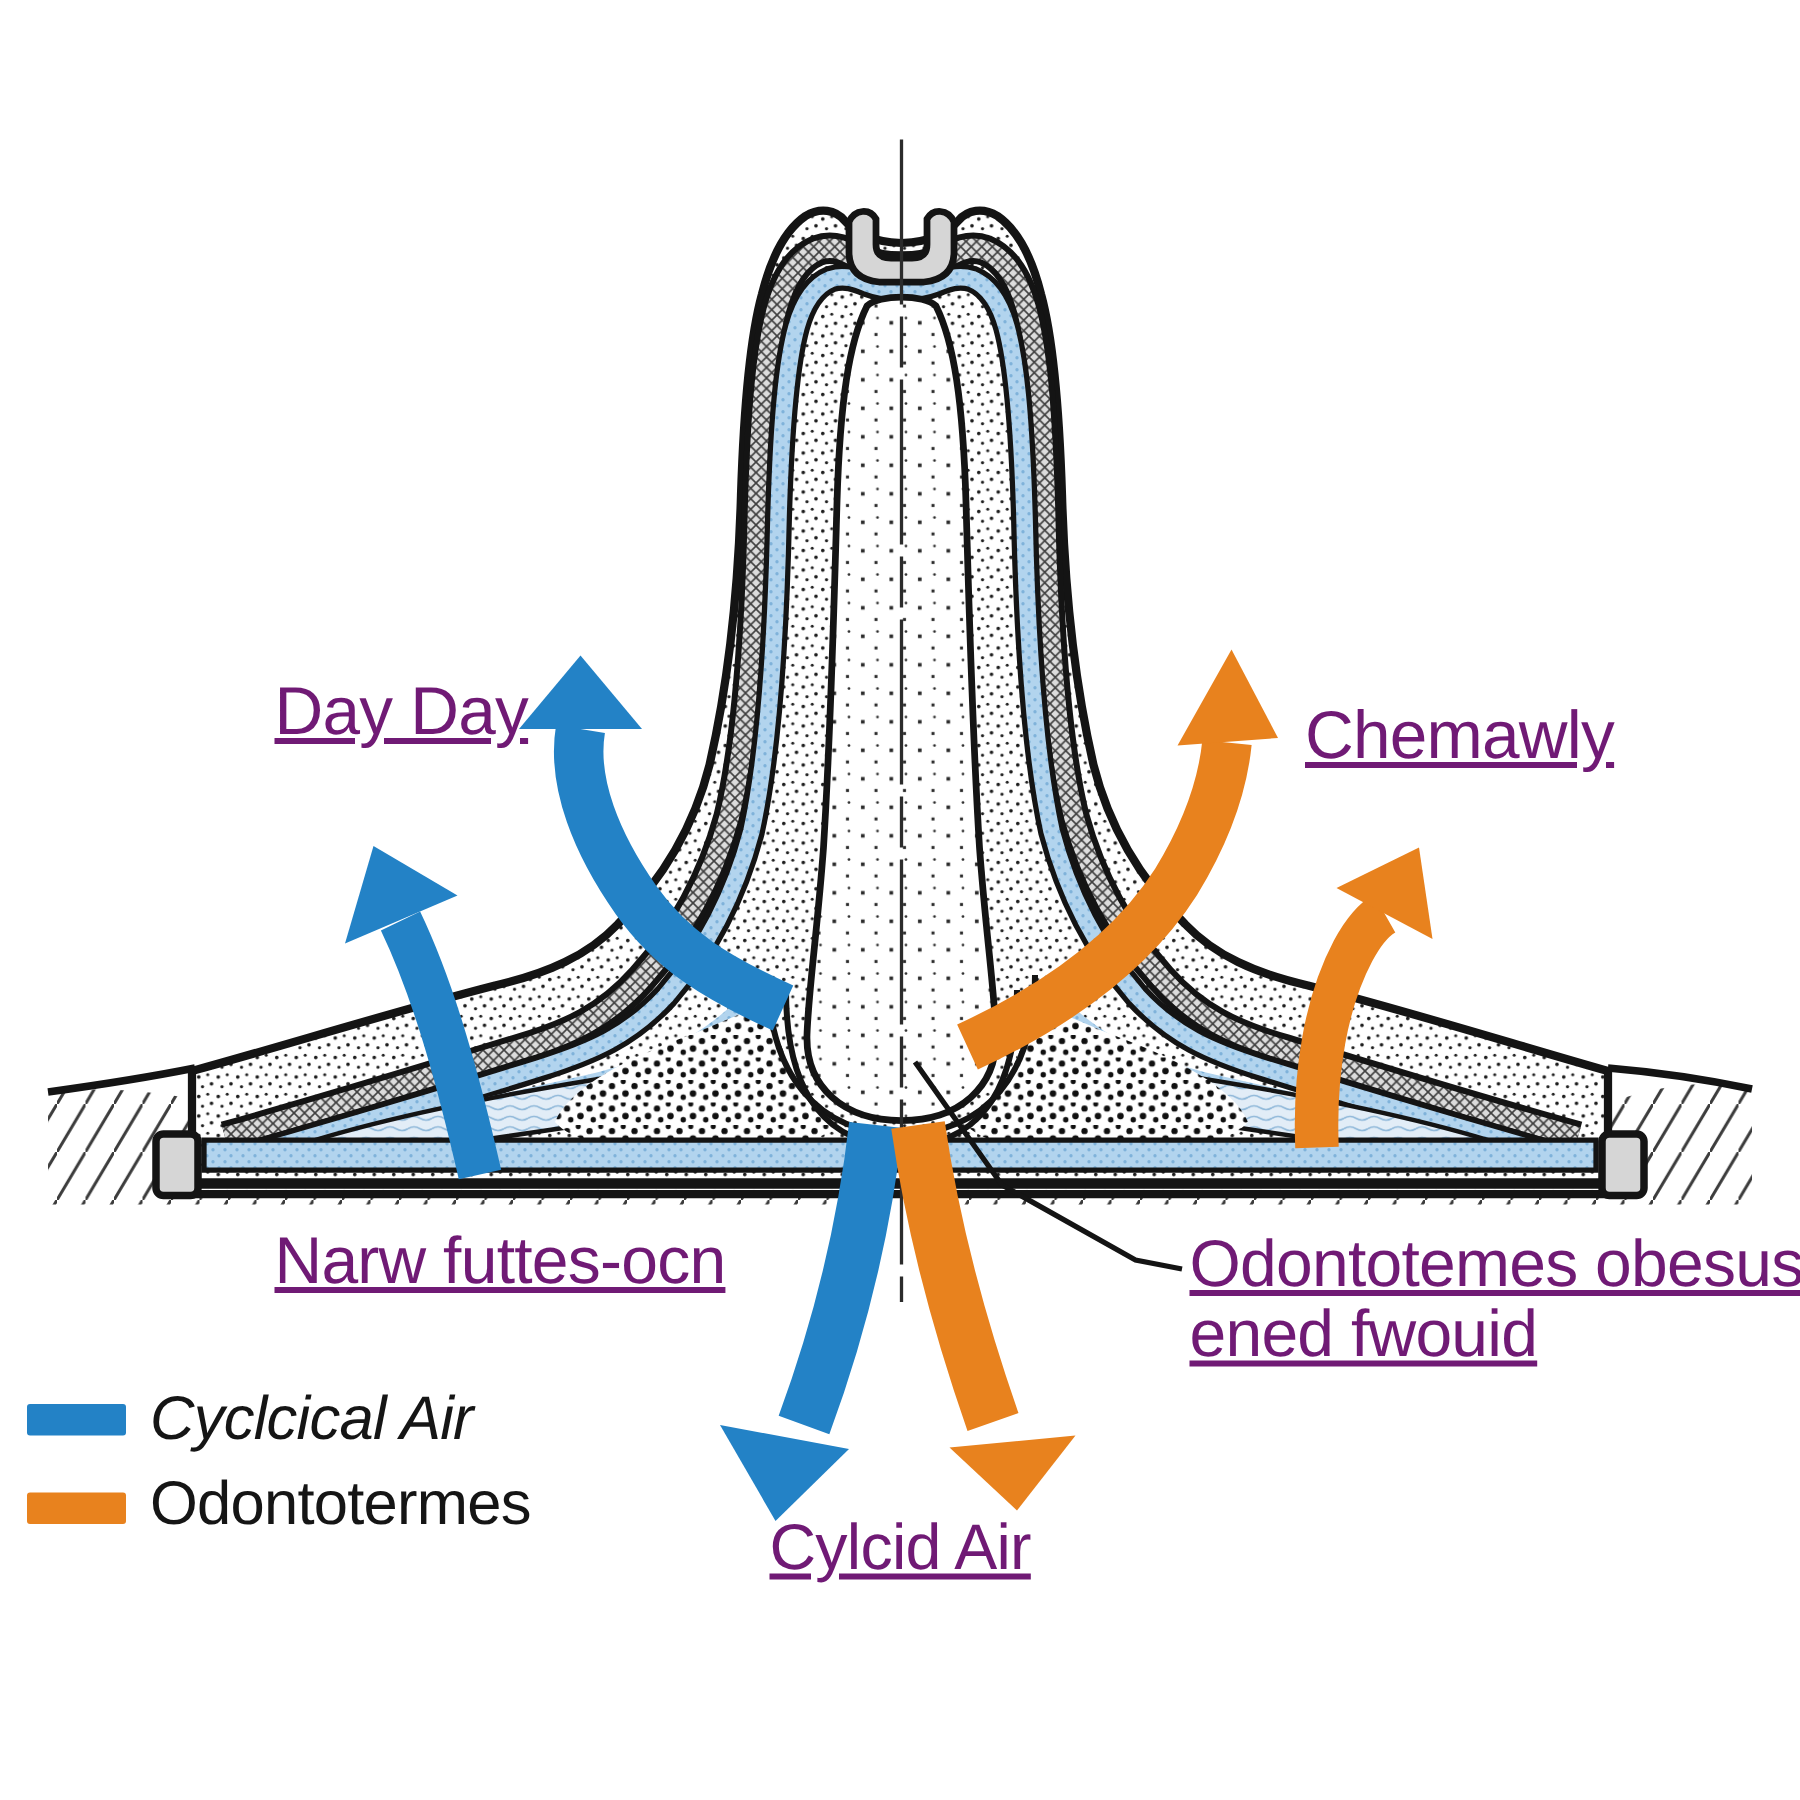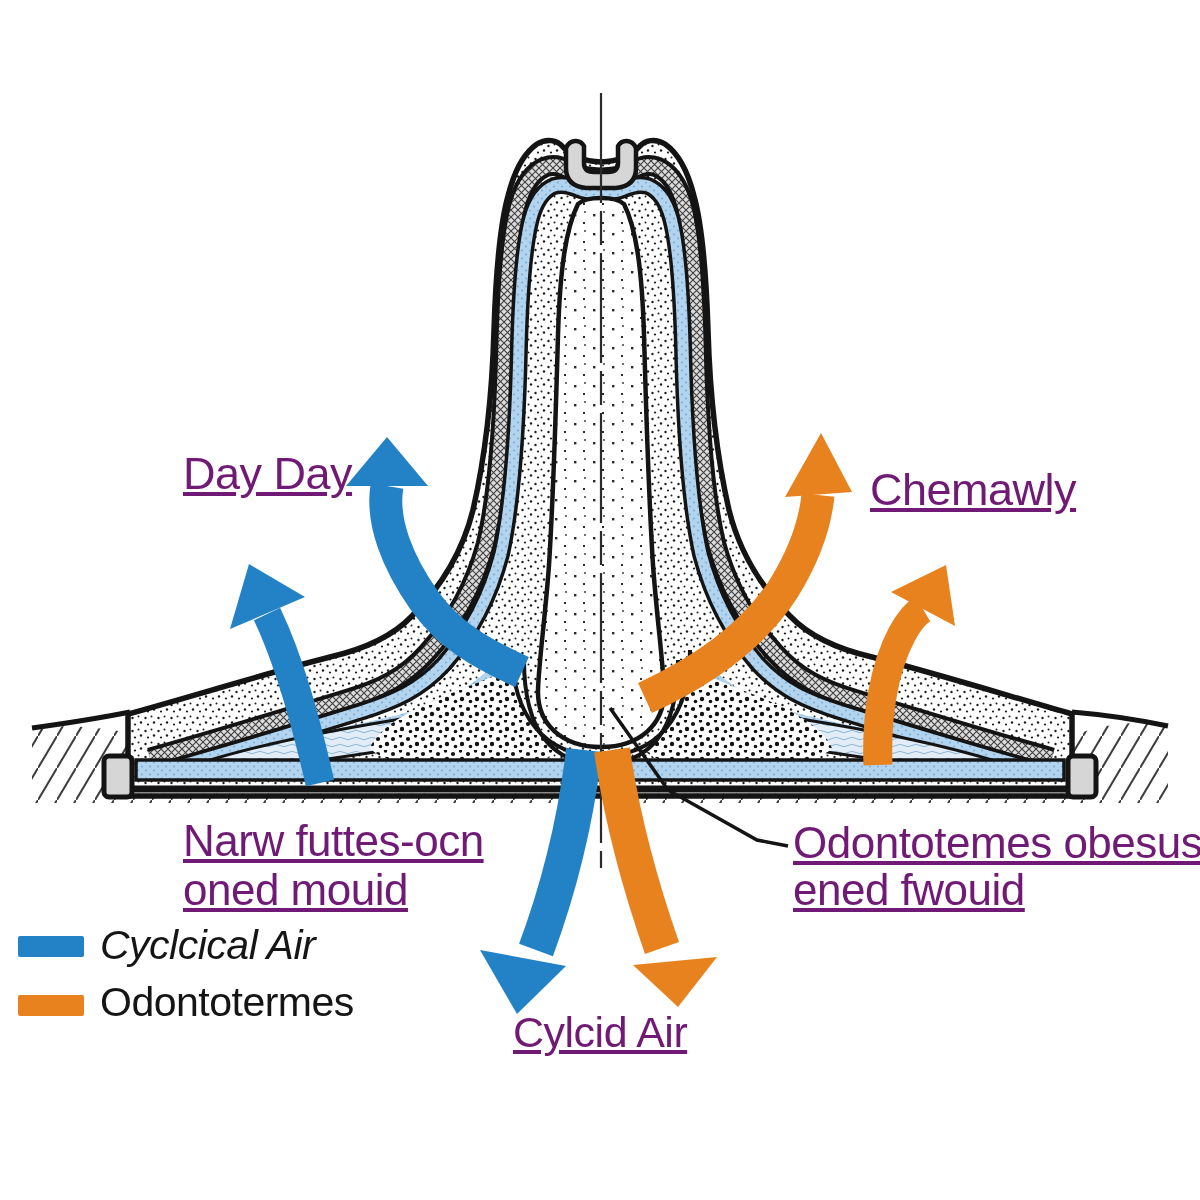--- a/index.html
+++ b/index.html
@@ -168,21 +168,20 @@
         <polygon class="arrow-orange-fill" points="678,1007 717,957 633,965"></polygon>
       </g>
     </g>
   </svg>
 
   <div class="lbl lbl-day">Day Day</div>
   <div class="lbl lbl-chem">Chemawly</div>
 
   <div class="lbl lbl-baseleft lbl-2line">
     <span>Narw futtes-ocn</span>
-    <span>oned mouid</span>
   </div>
 
   <div class="lbl lbl-callout lbl-2line">
     <span>Odontotemes obesus</span>
     <span>ened fwouid</span>
   </div>
 
   <div class="lbl lbl-bottom">Cylcid Air</div>
 
   <div>

